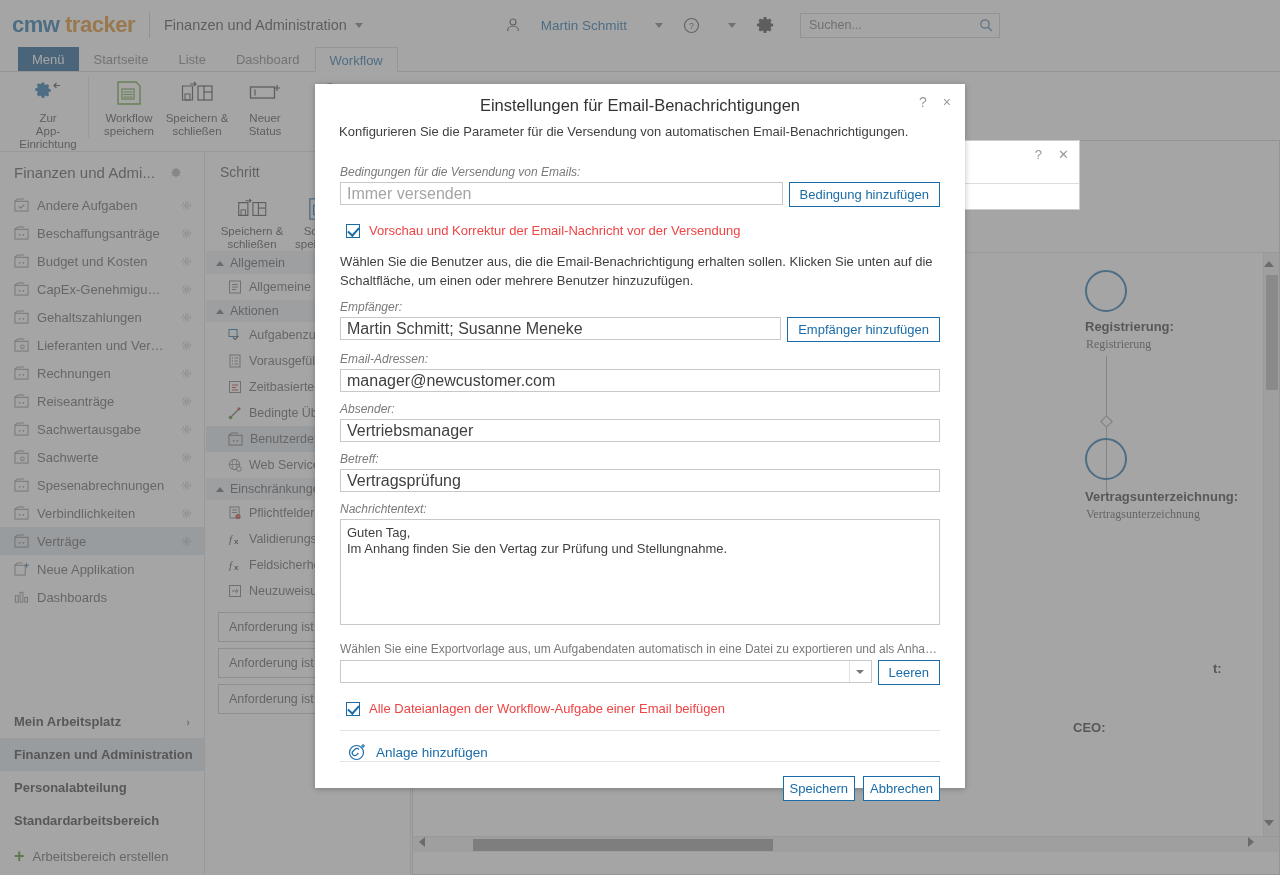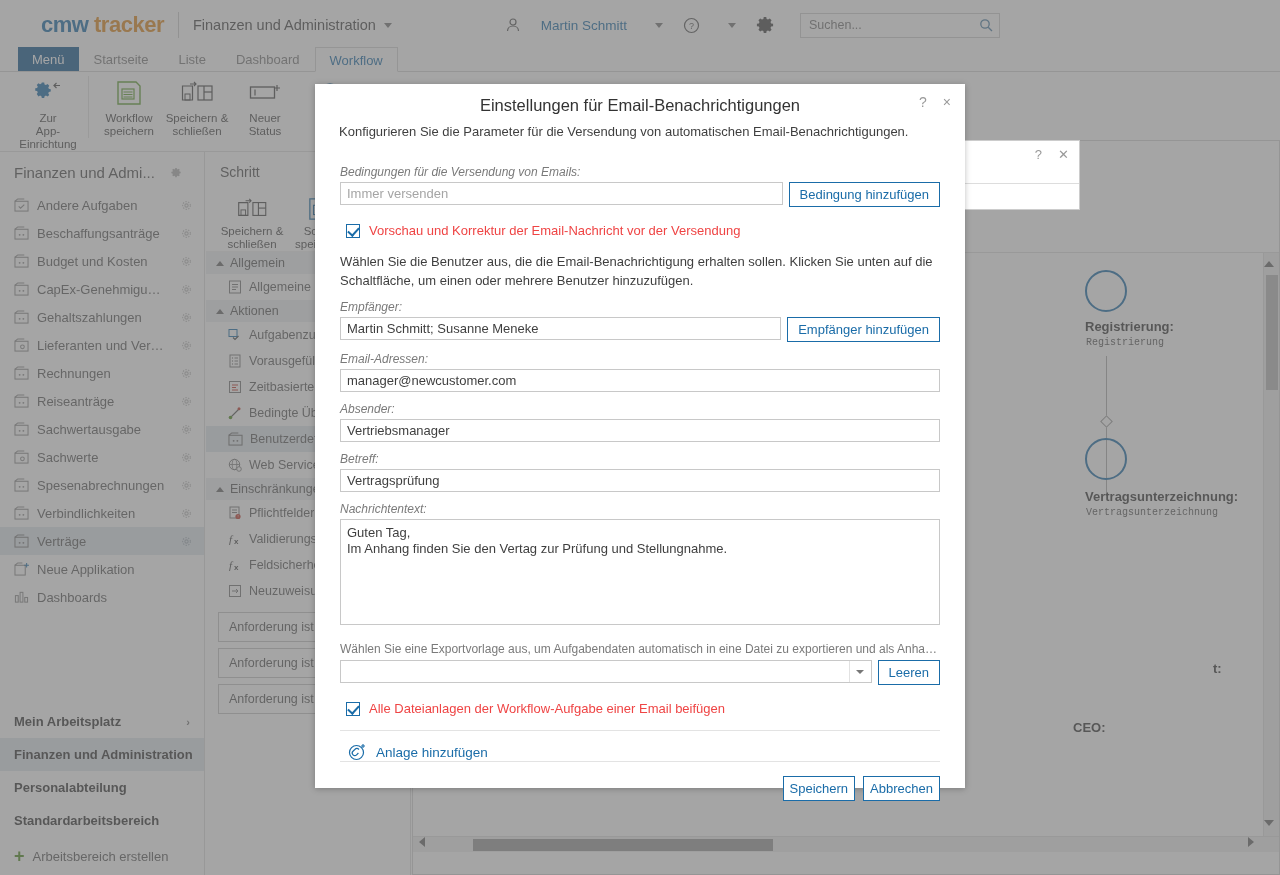--- a/index.html
+++ b/index.html
@@ -21,21 +21,21 @@
   .scrim {
     position: absolute; inset: 0;
     background: rgba(110,110,110,0.62);
     z-index: 500;
   }
 
   
   .topbar {
     position: absolute; top: 0; left: 0; width: 1012px; height: 50px;
     background: #fff;
-    display: flex; align-items: center; padding-left: 29px;
+    display: flex; align-items: center;
   }
   .logo { margin-left: 12px; font-size: 22px; font-weight: bold; letter-spacing: -0.5px; }
   .logo .cmw { color: #1a6ca8; }
   .logo .trk { color: #e08a1e; }
   .logo-sep { width: 1px; height: 26px; background: #ccc; margin: 0 14px; }
   .app-title { color: #444; font-size: 14.5px; }
   .caret-down {
     display:inline-block; width:0;height:0;
     border-left:4px solid transparent;border-right:4px solid transparent;
     border-top:5px solid #777; margin-left:8px; vertical-align: middle;
@@ -134,21 +134,21 @@
     position: absolute; top: 140px; left: 412px; width: 868px; height: 735px;
     background: #fff; border: 1px solid #d6d6d6;
   }
   .dp-header { height: 28px; display:flex; align-items:center; justify-content:flex-end; gap:16px; padding-right:14px; color:#888; }
   .dp-desc { padding: 8px 20px 0 20px; font-size: 13px; color:#4d4d4d; line-height:19px; }
   .dp-tabs { display:flex; align-items:center; gap:36px; padding: 14px 20px 8px 20px; font-size:13.5px; color:#5a5a5a;}
   .dp-tabs .chev { color:#777; }
   .dp-canvas { position:relative; border-top:1px solid #e0e0e0; height: 600px; }
   .node-circle { position:absolute; width:42px;height:42px;border-radius:50%; border:2px solid #1a6ca8; }
   .node-title { position:absolute; font-weight:bold; font-size:13px; color:#333; }
-  .node-sub { position:absolute; font-size:10px; color:#555; font-family:Liberation Mono, monospace;}
+  .node-sub { position:absolute; font-size:12px; color:#555; font-family:Liberation Serif, serif;}
   .connector { position:absolute; width:1px; background:#aaa; }
   .diamond { position:absolute; width:9px;height:9px;border:1px solid #999; background:#fff; transform:rotate(45deg); }
   .vscroll { position:absolute; right:0; top:0; width:16px; height:100%; background:#f0f0f0; border-left:1px solid #e0e0e0;}
   .vthumb { position:absolute; left:2px; top:22px; width:12px; height:115px; background:#b8b8b8;}
   .hscroll { position:absolute; left:0; bottom:0; height:16px; width:100%; background:#f0f0f0; border-top:1px solid #e0e0e0;}
   .hthumb { position:absolute; top:2px; left:60px; width:300px; height:12px; background:#999;}
   .arrow-up, .arrow-dn, .arrow-lf, .arrow-rt { position:absolute; width:0;height:0; }
   .arrow-up { border-left:5px solid transparent;border-right:5px solid transparent;border-bottom:6px solid #666; right:5px; top:8px;}
   .arrow-dn { border-left:5px solid transparent;border-right:5px solid transparent;border-top:6px solid #666; right:5px; bottom:26px;}
   .arrow-lf { border-top:5px solid transparent;border-bottom:5px solid transparent;border-right:6px solid #666; left:6px; bottom:5px;}
@@ -173,21 +173,21 @@
   .modal-head { position:relative; padding: 12px 0 0 0; }
   .modal-title { text-align:center; font-size: 16.5px; color:#333; }
   .modal-tools { position:absolute; right: 14px; top: 10px; display:flex; gap:16px; color:#9a9a9a; font-size:14px;}
   .modal-sub { padding: 9px 24px 0 24px; font-size: 13px; color:#3f3f3f; }
   .modal-body { padding: 26px 25px 0 25px; flex:1; }
 
   .fld-label { font-size: 12px; color:#7a7a7a; margin-bottom: 3px; font-style: italic; }
   .row { display:flex; gap:6px; margin-bottom: 10px; }
   .txt {
     height: 23px; border:1px solid #c8c8c8; background:#fff;
-    font-size: 13px; color:#3f3f3f; padding: 0 6px; line-height:21px; width:100%;
+    font-size: 16px; color:#3f3f3f; padding: 0 6px; line-height:21px; width:100%;
     font-family:"Liberation Sans", sans-serif; outline:none;
   }
   .txt::placeholder { color:#a5a5a5; }
   .btn-outline {
     height: 25px; border:1px solid #1a6ca8; background:#fff; color:#1a6ca8;
     font-size: 13px; padding: 0 10px; white-space:nowrap; cursor:pointer;
     font-family:"Liberation Sans", sans-serif;
   }
   .chk-row { display:flex; align-items:center; gap:9px; margin: 16px 0 14px 6px; }
   .chk {

